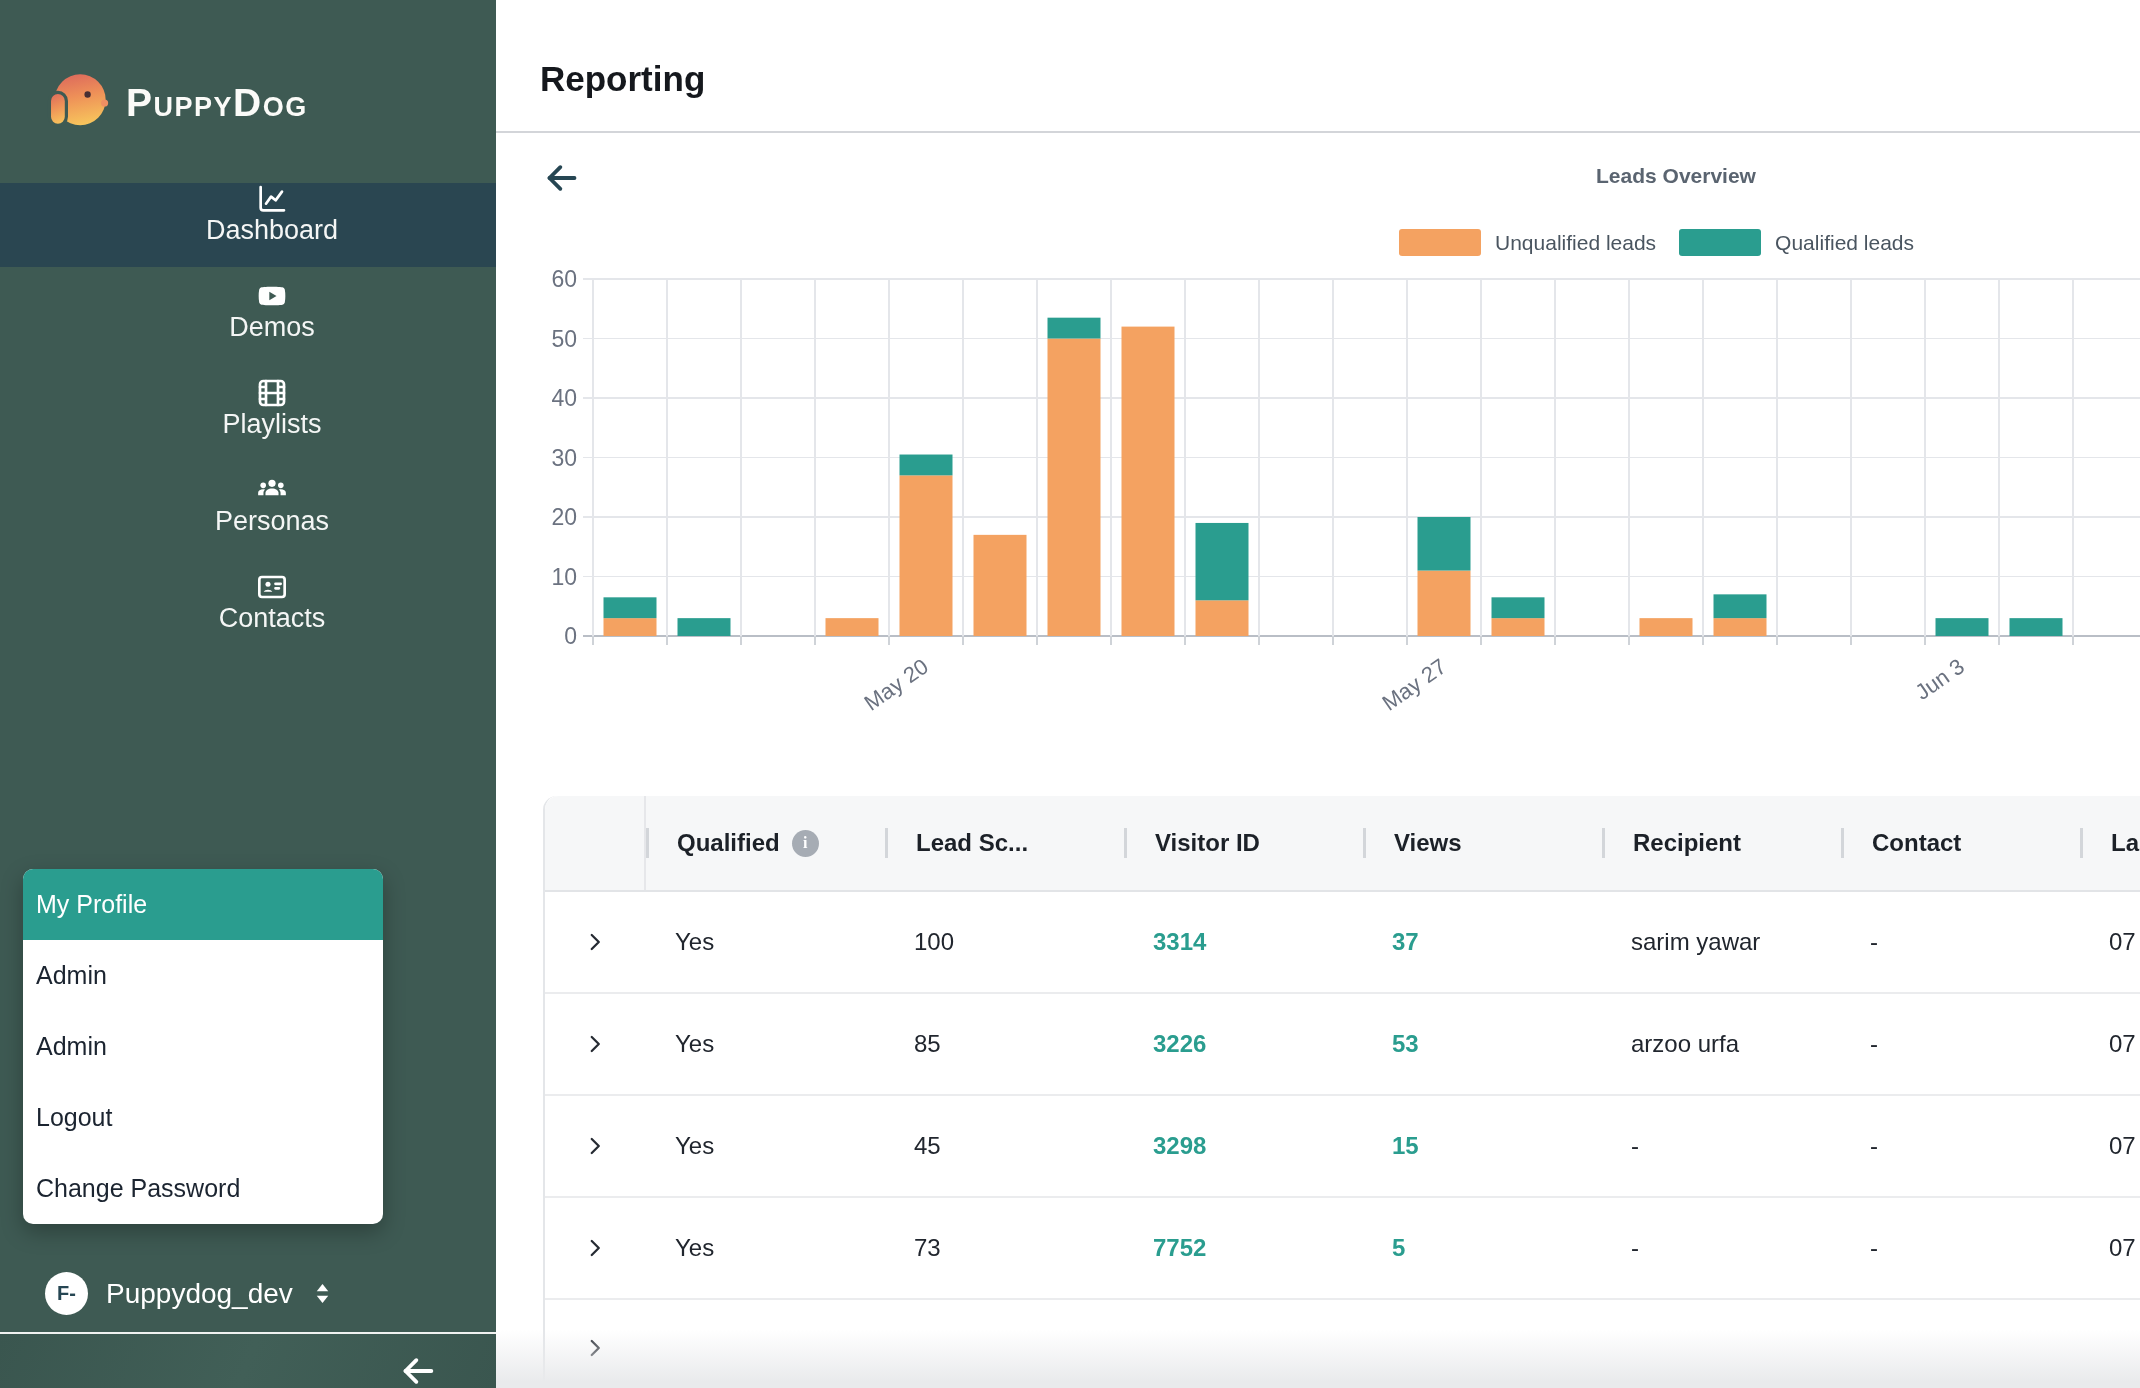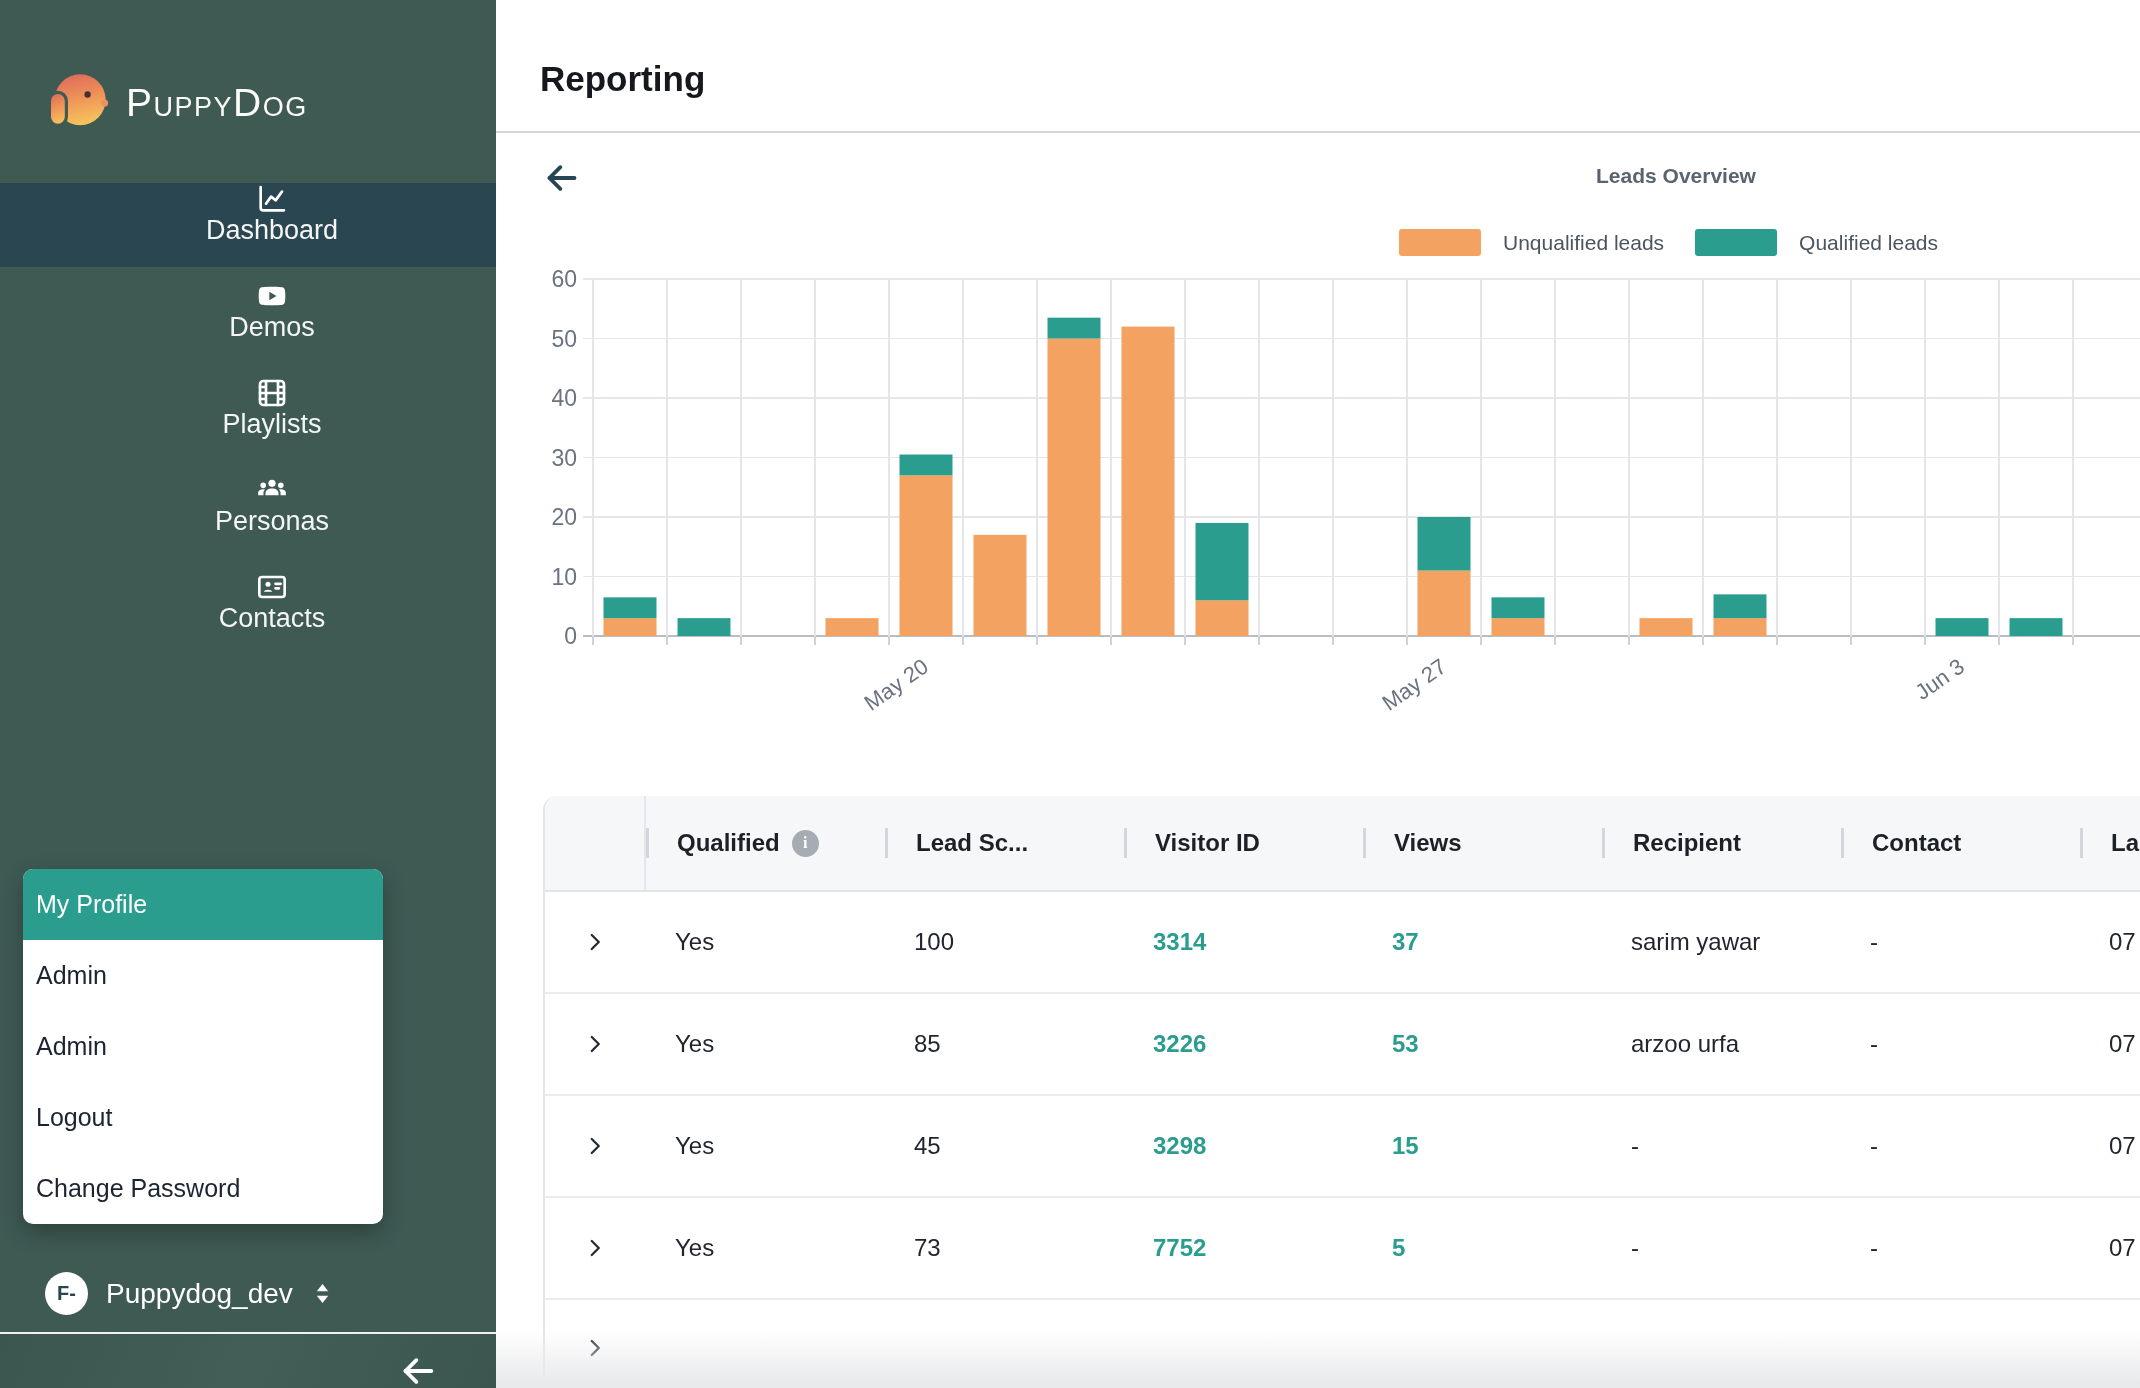--- a/index.html
+++ b/index.html
@@ -2,21 +2,21 @@
 <html><head>
 <meta charset="utf-8">
 <style>
   html,body{margin:0;padding:0;}
   body{width:2140px;height:1388px;position:relative;overflow:hidden;background:#fff;
        font-family:"Liberation Sans", sans-serif;-webkit-font-smoothing:antialiased;}
   
   .sidebar{position:absolute;left:0;top:0;width:496px;height:1388px;background:#3e5a53;}
   .logo-row{position:absolute;left:42px;top:68px;display:flex;align-items:center;gap:14px;}
   .logo-mark{width:70px;height:70px;}
-  .logo-text{color:#fbfbf8;font-weight:400;font-size:39px;font-variant-caps:small-caps;
+  .logo-text{color:#fbfbf8;font-weight:700;font-size:39px;font-variant-caps:small-caps;
              letter-spacing:1.5px;}
   .nav{position:absolute;left:0;top:183px;width:496px;}
   .nav-item{height:84px;margin-bottom:13px;display:flex;align-items:center;cursor:pointer;flex-direction:column;}
   .nav-item.active{background:#2a4651;}
   .nav-icon{width:32px;height:32px;margin-left:48px;color:#fff;flex:0 0 32px;}
   .nav-icon svg{width:32px;height:32px;display:block;}
   .nav-label{color:#f4f6f5;font-size:27px;font-weight:500;margin-left:48px;}
   .menu{position:absolute;left:23px;top:869px;width:360px;background:#fff;border-radius:10px;
         box-shadow:0 8px 22px rgba(0,0,0,.28);overflow:hidden;}
   .menu-item{height:71px;display:flex;align-items:center;padding-left:13px;font-size:25px;
@@ -32,21 +32,21 @@
               background:linear-gradient(112deg,#3a564f 0%,#41605briefly 50%,#3a564f 100%);
               background:linear-gradient(112deg,#3a564f 0%,#415f57 50%,#3a564f 100%);}
   .collapse-arrow{position:absolute;left:398px;top:1351px;width:40px;height:40px;cursor:pointer;}
   
   .main{position:absolute;left:496px;top:0;width:1468px;height:1388px;background:#fff;}
   .page-title{position:absolute;left:44px;top:36px;font-size:35px;font-weight:800;color:#15181d;}
   .page-divider{position:absolute;left:0;top:131px;width:1644px;height:2px;background:#d3d5d9;}
   .back-arrow{position:absolute;left:46px;top:158px;width:40px;height:40px;cursor:pointer;}
   .chart-title{position:absolute;left:1180px;top:164px;transform:translateX(-50%);
                font-size:21px;font-weight:700;color:#5a6470;white-space:nowrap;}
-  .legend{position:absolute;left:903px;top:229px;display:flex;align-items:center;gap:22px;}
+  .legend{position:absolute;left:903px;top:229px;display:flex;align-items:center;gap:14px;}
   .swatch{width:82px;height:27px;border-radius:3px;}
   .legend-label{font-size:21px;color:#4a5560;margin-right:9px;white-space:nowrap;}
   #chart-svg{position:absolute;left:0;top:250px;}
   #chart-svg text{font-family:"Liberation Sans", sans-serif;}
   
   .table-card{position:absolute;left:47px;top:796px;width:1597px;height:592px;overflow:hidden;
               border-left:2px solid #e4e6e9;border-top-left-radius:14px;}
   .t-inner{width:1772px;}
   .t-head{height:94px;background:#f6f7f8;border-bottom:2px solid #e2e4e7;display:flex;
           border-top-left-radius:14px;}

